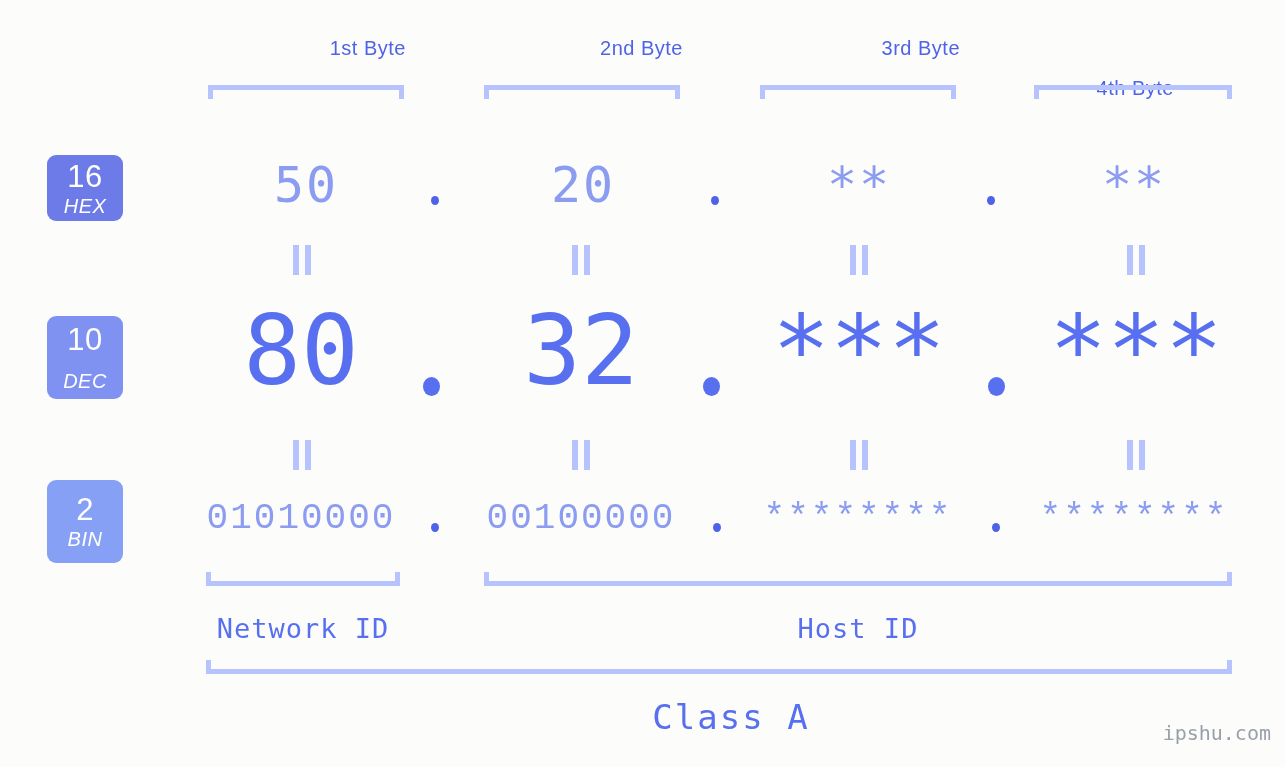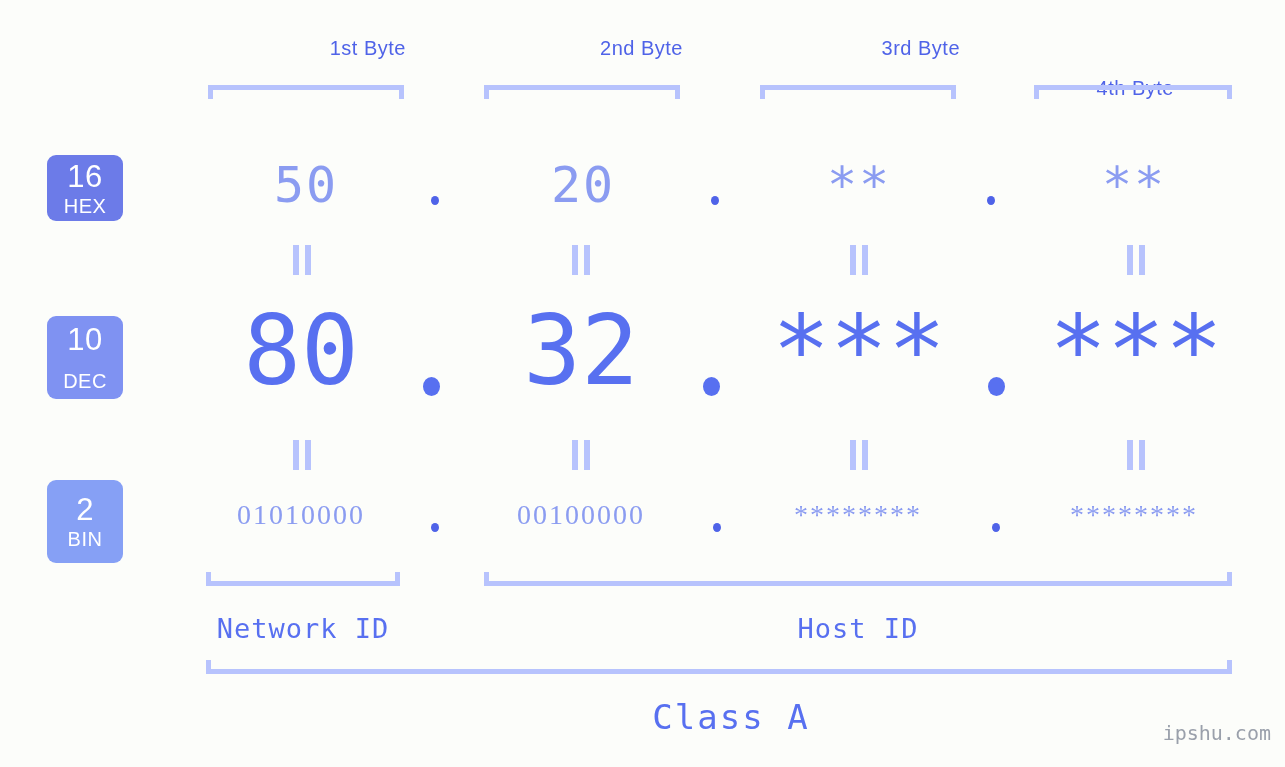--- a/index.html
+++ b/index.html
@@ -68,20 +68,21 @@
   }
   .badge .num {
     font-size: 31px;
     font-weight: normal;
     letter-spacing: 0.5px;
   }
   .badge .abbr {
     font-size: 20px;
     letter-spacing: 0.5px;
     margin-top: 4px;
+    font-style: italic;
   }
 
   
   .cell {
     position: absolute;
     text-align: center;
     white-space: nowrap;
     line-height: 1;
   }
   .row-hex .cell {
@@ -90,22 +91,22 @@
     color: #8b9cf1;
     letter-spacing: 2px;
   }
   .row-dec .cell {
     font-family: "DejaVu Sans Mono", monospace;
     font-size: 96px;
     color: #5870f0;
     letter-spacing: 0px;
   }
   .row-bin .cell {
-    font-family: Liberation Serif, serif;
-    font-size: 28px;
+    font-family: Liberation Mono, monospace;
+    font-size: 36px;
     color: #8b9cf1;
     letter-spacing: 2px;
   }
 
   
   .dot {
     position: absolute;
     border-radius: 50%;
     background: #4f63e8;
   }

